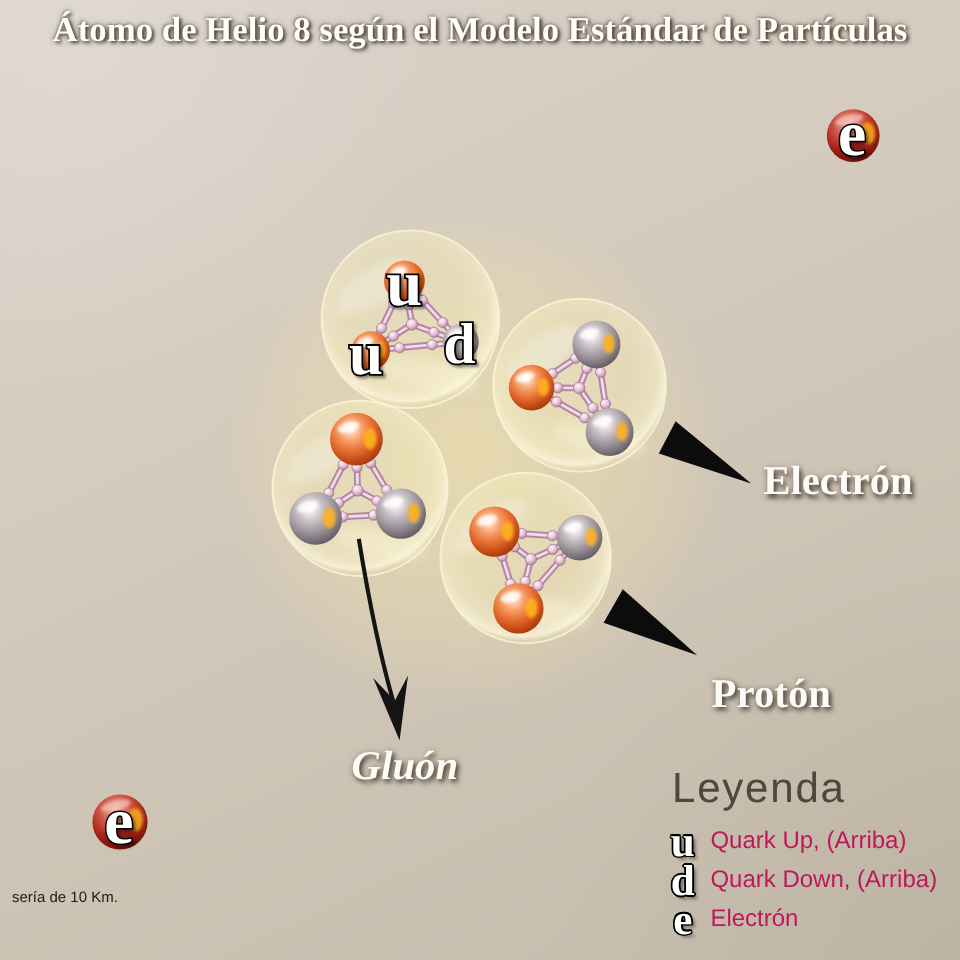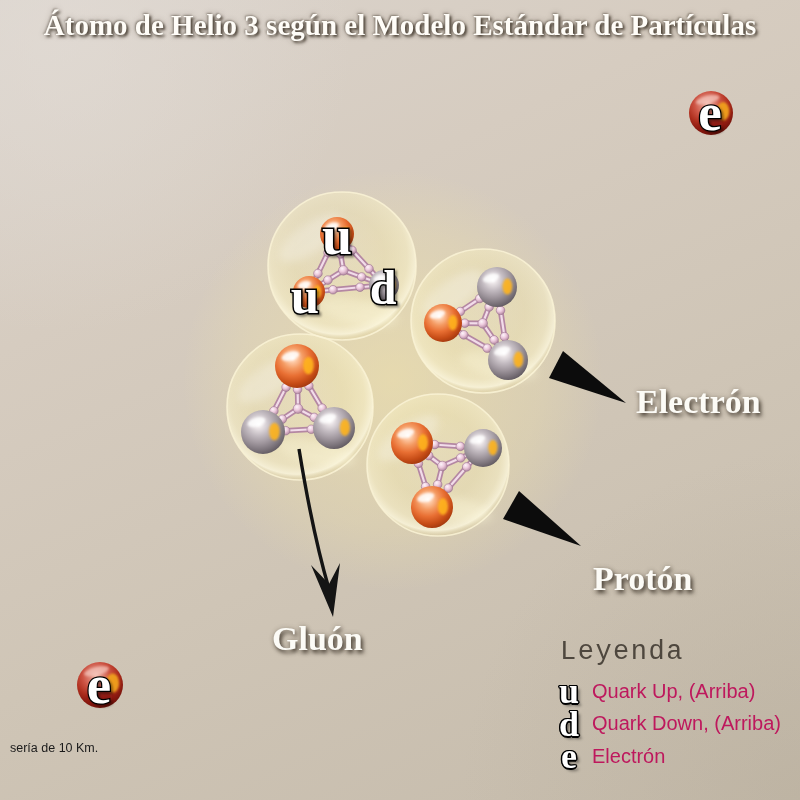--- a/index.html
+++ b/index.html
@@ -19,24 +19,24 @@
     color:#fffdf8;white-space:nowrap;
     text-shadow:2px 2px 3px rgba(52,42,30,.85), -1px -1px 2px rgba(52,42,30,.4), 0 0 6px rgba(60,50,38,.35);
   }
   .part-label{
     position:absolute;font-family:"Liberation Serif",serif;font-weight:bold;font-size:34px;
     color:#fcfbf6;white-space:nowrap;
     text-shadow:2px 3px 4px rgba(45,36,26,.8), 0 0 5px rgba(60,50,38,.3);
   }
   #lbl-neutron{left:636px;top:383px;}
   #lbl-proton{left:593px;top:524px;margin-top:36px;}
-  #lbl-gluon{left:272px;top:620px;}
+  #lbl-gluon{left:293px;top:620px;font-style:italic;}
   .legend{position:absolute;left:552px;top:637px;}
   .legend-title{
-    font-family:Liberation Mono, monospace;font-weight:300;font-size:27px;
+    font-family:Liberation Sans, sans-serif;font-weight:300;font-size:35px;
     color:#4e473e;letter-spacing:1.5px;margin:0 0 8px 8px;
   }
   .legend-row{display:flex;align-items:center;height:32.5px;}
   .legend-sym{
     width:34px;text-align:center;
     font-family:"Liberation Serif",serif;font-weight:bold;font-size:36px;line-height:32px;
     color:#fff;
     text-shadow:-1.5px 0 #000,1.5px 0 #000,0 -1.5px #000,0 1.5px #000,
       -1px -1px #000,1px -1px #000,-1px 1px #000,1px 1px #000,
       3px 3px 3px rgba(0,0,0,.45);
@@ -296,21 +296,21 @@
       <ellipse cx="100" cy="696.5" rx="12.65" ry="7.36" fill="#7a1008" opacity="0.6" filter="url(#blur2c)"></ellipse>
       <ellipse cx="96.55" cy="671.2" rx="12.65" ry="4.14" fill="#f6c9c0" opacity="0.7" filter="url(#blur1)" transform="rotate(-14 96.55 671.2)"></ellipse>
       <text x="99" y="684" class="qglyph" font-size="55" stroke-width="2.5" text-anchor="middle" dominant-baseline="central">e</text>
     </g>
     <polygon points="563,351 549,378 626,403" fill="#0c0c0c"></polygon>
     <polygon points="519,491 503,519 581,546" fill="#0c0c0c"></polygon>
     <path d="M299,449 C306,492 317,548 329,589" stroke="#141414" stroke-width="3.4" fill="none"></path>
     <polygon points="333,617 311,565 329,584 340,563" fill="#141414"></polygon>
   </svg>
 
-<div class="page-title">Átomo de Helio 3 según el Modelo Estándar de Partículas</div>
+<div class="page-title">Átomo de Helio 8 según el Modelo Estándar de Partículas</div>
 
 <div class="part-label" id="lbl-neutron">Electrón</div>
 <div class="part-label" id="lbl-proton">Protón</div>
 <div class="part-label" id="lbl-gluon">Gluón</div>
 
 <div class="legend">
   <div class="legend-title">Leyenda</div>
   <div class="legend-row">
     <span class="legend-sym">u</span>
     <span class="legend-label">Quark Up, (Arriba)</span>

